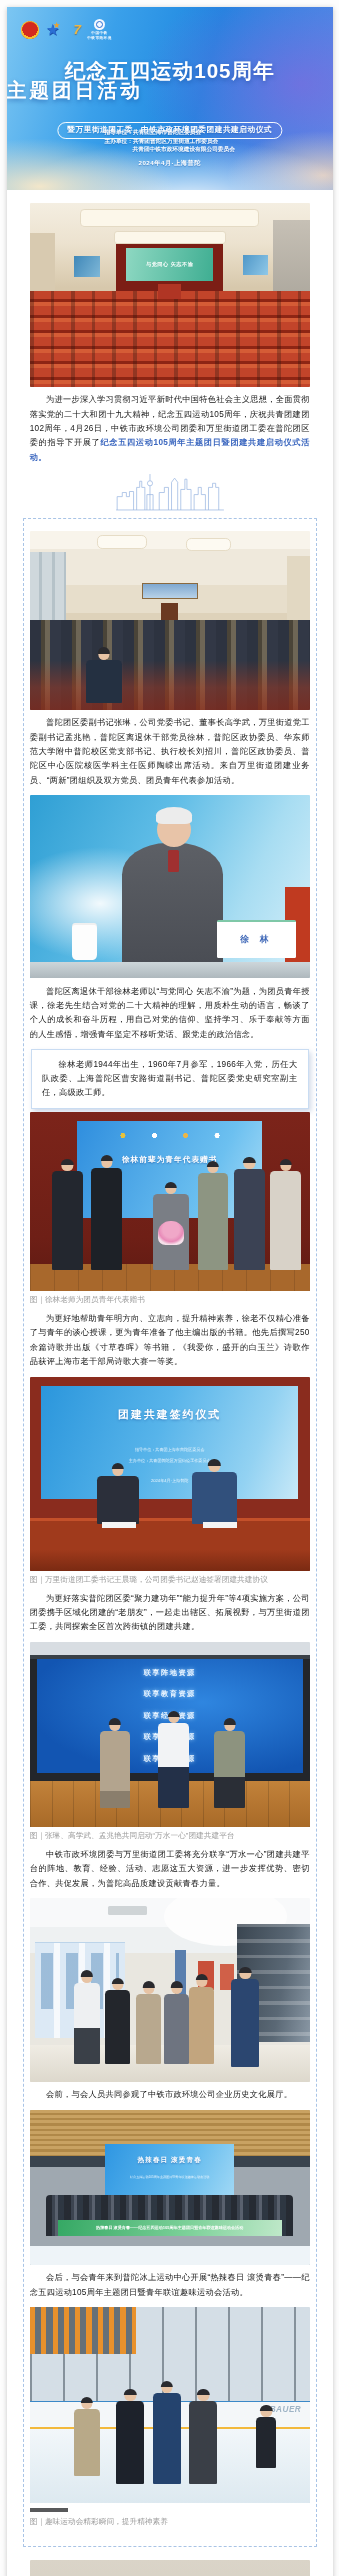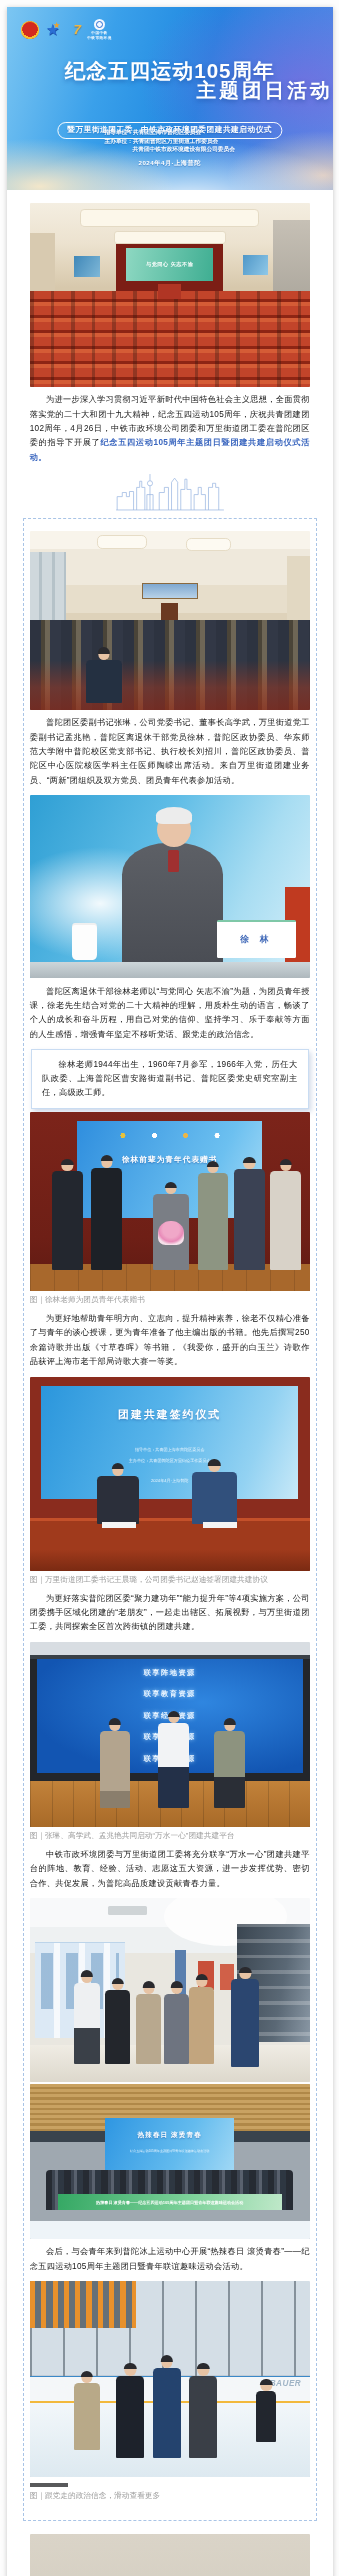--- a/index.html
+++ b/index.html
@@ -28,21 +28,21 @@
   .logo-star .s1 { position:absolute; left:0; top:0; font-size:15.5px; color:#2b6fd4; text-shadow:0.5px 0.5px 0 #1b4fa8; }
   .logo-star .s2 { position:absolute; left:7.2px; top:-1px; font-size:8.2px; color:#f0a12c; }
   .logo-ten { font-size:13.4px; font-weight:bold; font-style:italic; color:#e8b64a;
      text-shadow:0 0.5px 1px rgba(120,70,10,.5); letter-spacing:-1px; }
   .logo-crec { display:flex; flex-direction:column; align-items:center; gap:0.5px; }
   .crec-mark { width:11.3px; height:11.3px; border-radius:50%; background:#f4f8ff; position:relative; }
   .crec-mark::before { content:""; position:absolute; inset:2.1px; border-radius:50%; border:1px solid #2b6fd4; }
   .logo-crec b { font-size:3.6px; font-weight:bold; color:#fff; letter-spacing:0.5px; line-height:1.3; }
   .banner-t1 { position:absolute; top:50px; width:100%; text-align:center; font-size:20.6px; font-weight:900;
      letter-spacing:1px; text-shadow:0 1.5px 4.1px rgba(20,70,150,.5); }
-  .banner-t2 { position:absolute; top:70px; width:100%; text-align:right; font-size:19.6px; font-weight:900;
+  .banner-t2 { position:absolute; top:70px; width:100%; text-align:left; font-size:19.6px; font-weight:900;
      letter-spacing:3.1px; text-shadow:0 1.5px 4.1px rgba(20,70,150,.5); }
   .banner-pill { position:absolute; top:115px; left:50%; transform:translateX(-50%);
      border:1px solid rgba(255,255,255,.95); border-radius:515px; padding:2.6px 9.3px;
      font-size:7.7px; font-weight:bold; white-space:nowrap; letter-spacing:0.5px;
      text-shadow:0 0.5px 1.5px rgba(20,70,150,.4); }
   .banner-orgs { position:absolute; top:121px; left:50%; transform:translateX(-50%);
      font-size:5.7px; font-weight:bold; line-height:1.55; text-align:left; white-space:nowrap;
      text-shadow:0 0.5px 1px rgba(20,70,150,.4); }
   .banner-orgs .l3 { padding-left:28px; }
   .banner-date { position:absolute; top:152px; width:100%; text-align:center; font-size:6.2px; font-weight:bold;
@@ -240,20 +240,21 @@
           <i style="left:68%;top:36%;width:5%;height:14%;background:#d06048"></i>
           <i style="left:0;bottom:0;width:100%;height:20%;background:linear-gradient(#efece4,#ddd8cc)"></i>
           <span class="fig" style="left:16%;bottom:10%;width:9%;height:44%;background:linear-gradient(#eef0f2 0 55%,#3a4048 55%)"></span>
           <span class="fig" style="left:27%;bottom:10%;width:9%;height:40%;background:#23262c"></span>
           <span class="fig" style="left:38%;bottom:10%;width:9%;height:38%;background:#b8a88e"></span>
           <span class="fig" style="left:48%;bottom:10%;width:9%;height:38%;background:#6e7480"></span>
           <span class="fig" style="left:57%;bottom:10%;width:9%;height:42%;background:#c2a57e"></span>
           <span class="fig" style="left:72%;bottom:8%;width:10%;height:48%;background:#2b4670"></span>
         </div>
 
+        <p class="para">会前，与会人员共同参观了中铁市政环境公司企业历史文化展厅。</p>
 
         <div class="ph" style="height:155px;background:#9fa8b0">
           <i style="left:0;top:0;width:100%;height:30%;background:repeating-linear-gradient(180deg,#c9a262 0 3.1px,#b08848 3.1px 5.2px)"></i>
           <i style="left:0;top:30%;width:100%;height:7%;background:#39434d"></i>
           <i style="left:27%;top:22%;width:46%;height:33%;background:linear-gradient(115deg,#2e96e2,#63bbee 60%,#a0d8f5)"></i>
           <em class="scr-txt" style="top:30%;font-size:6.7px;font-weight:900;letter-spacing:1px;text-shadow:0 0.5px 1.5px rgba(20,70,150,.5)">热辣春日 滚烫青春</em>
           <em class="scr-txt" style="top:42%;font-size:3.1px;color:#eaf6ff">纪念五四运动105周年主题团日暨青年联谊趣味运动会活动</em>
           <i style="left:6%;top:55%;width:88%;height:26%;background:repeating-linear-gradient(90deg,#262b33 0 6.2px,#3c4450 6.2px 9.3px,#59616e 9.3px 12.4px,#2e3742 12.4px 18.5px);border-radius:4.1px 4.1px 0 0"></i>
           <i style="left:10%;top:71%;width:80%;height:10%;background:linear-gradient(100deg,#35a864,#7fd29b 60%,#bfe8c9);display:flex;align-items:center;justify-content:center;overflow:hidden">
             <em style="position:static;font-size:4.1px;font-weight:bold;color:#fff;white-space:nowrap">热辣春日 滚烫青春——纪念五四运动105周年主题团日暨青年联谊趣味运动会活动</em>
@@ -270,21 +271,21 @@
           <em style="position:absolute;right:3%;top:50%;font-size:8.2px;font-weight:900;font-style:italic;color:#9fb4c6;letter-spacing:0.5px">BAUER</em>
           <i style="left:0;bottom:0;width:100%;height:38%;background:linear-gradient(#f2f7fa,#dde9f0)"></i>
           <span class="fig" style="left:16%;bottom:14%;width:9%;height:34%;background:#b8a988"></span>
           <span class="fig" style="left:31%;bottom:10%;width:10%;height:42%;background:#1d222b"></span>
           <span class="fig" style="left:44%;bottom:10%;width:10%;height:46%;background:#24436e"></span>
           <span class="fig" style="left:57%;bottom:10%;width:10%;height:42%;background:#3a3f47"></span>
           <span class="fig" style="left:81%;bottom:18%;width:7%;height:26%;background:#22262e"></span>
         </div>
 
         <div class="gallery-bar"></div>
-        <p class="cap">图｜跟党走的政治信念，滑动查看更多</p>
+        <p class="cap">图｜趣味运动会精彩瞬间，提升精神素养</p>
 
 
       </div>
 
       <div class="ph" style="height:185px;margin-top:13.4px;background:linear-gradient(#dad4c8,#d2ccbe 60%,#c9c2b2)">
         
         
         
         
         

